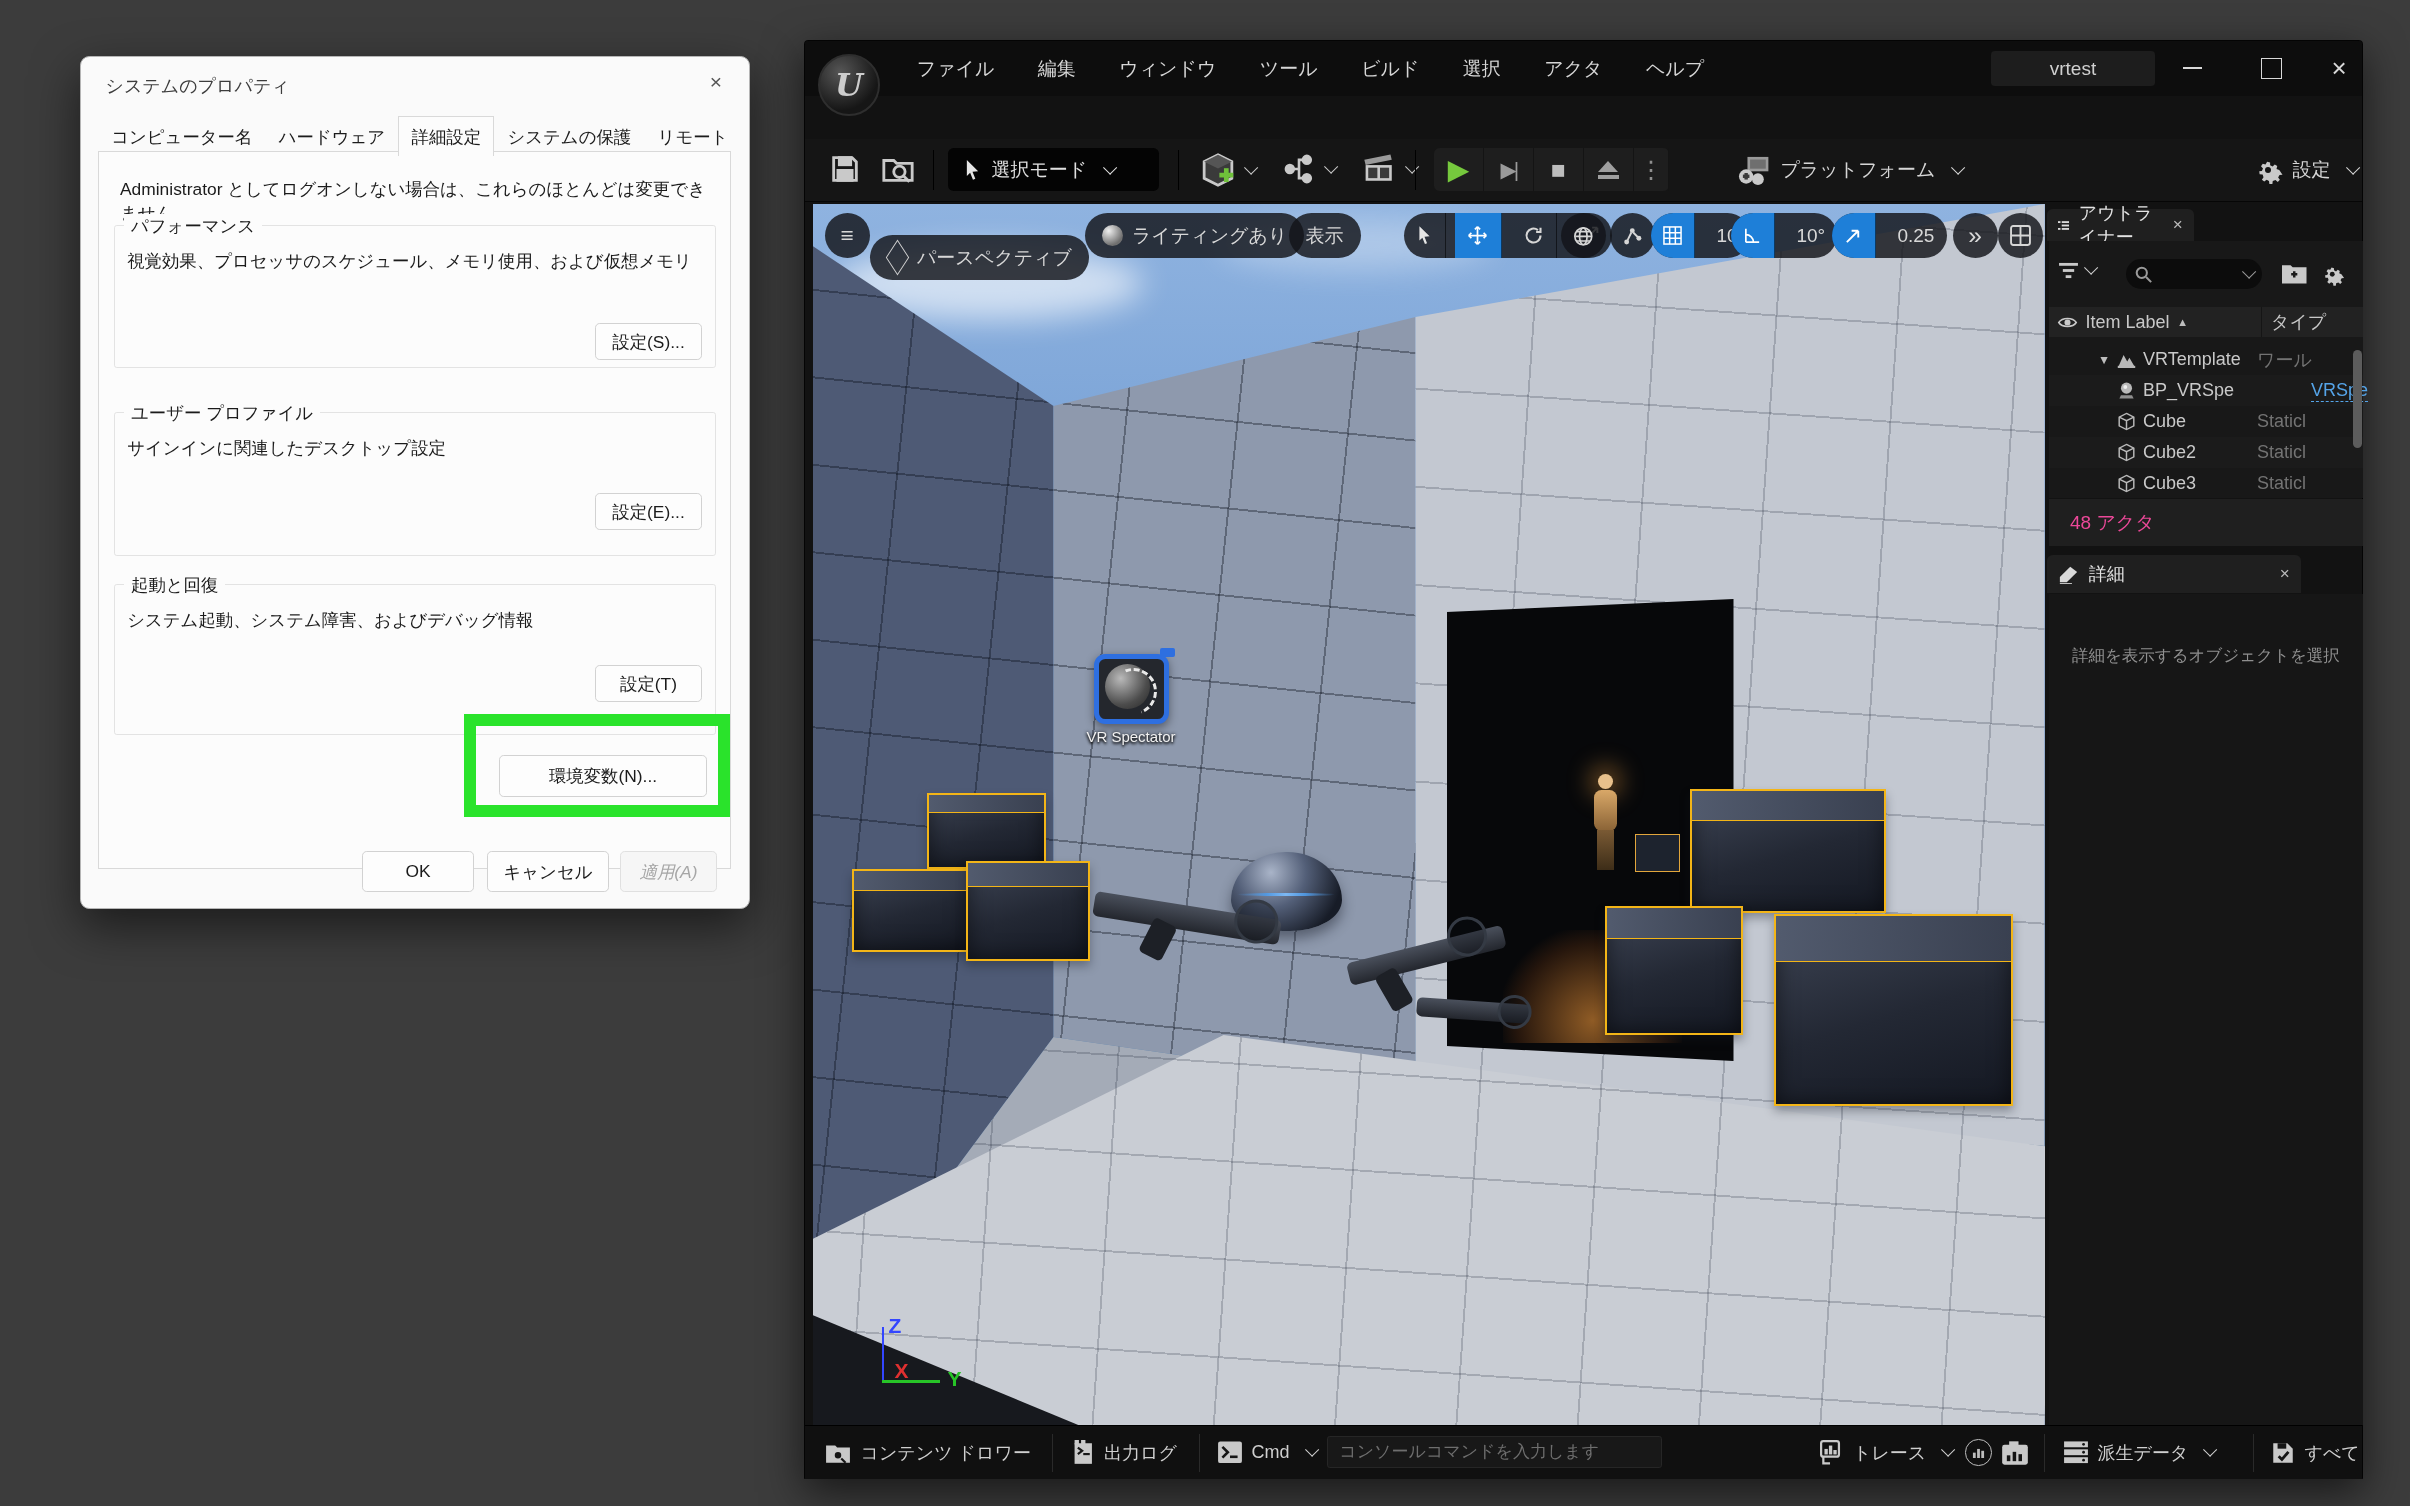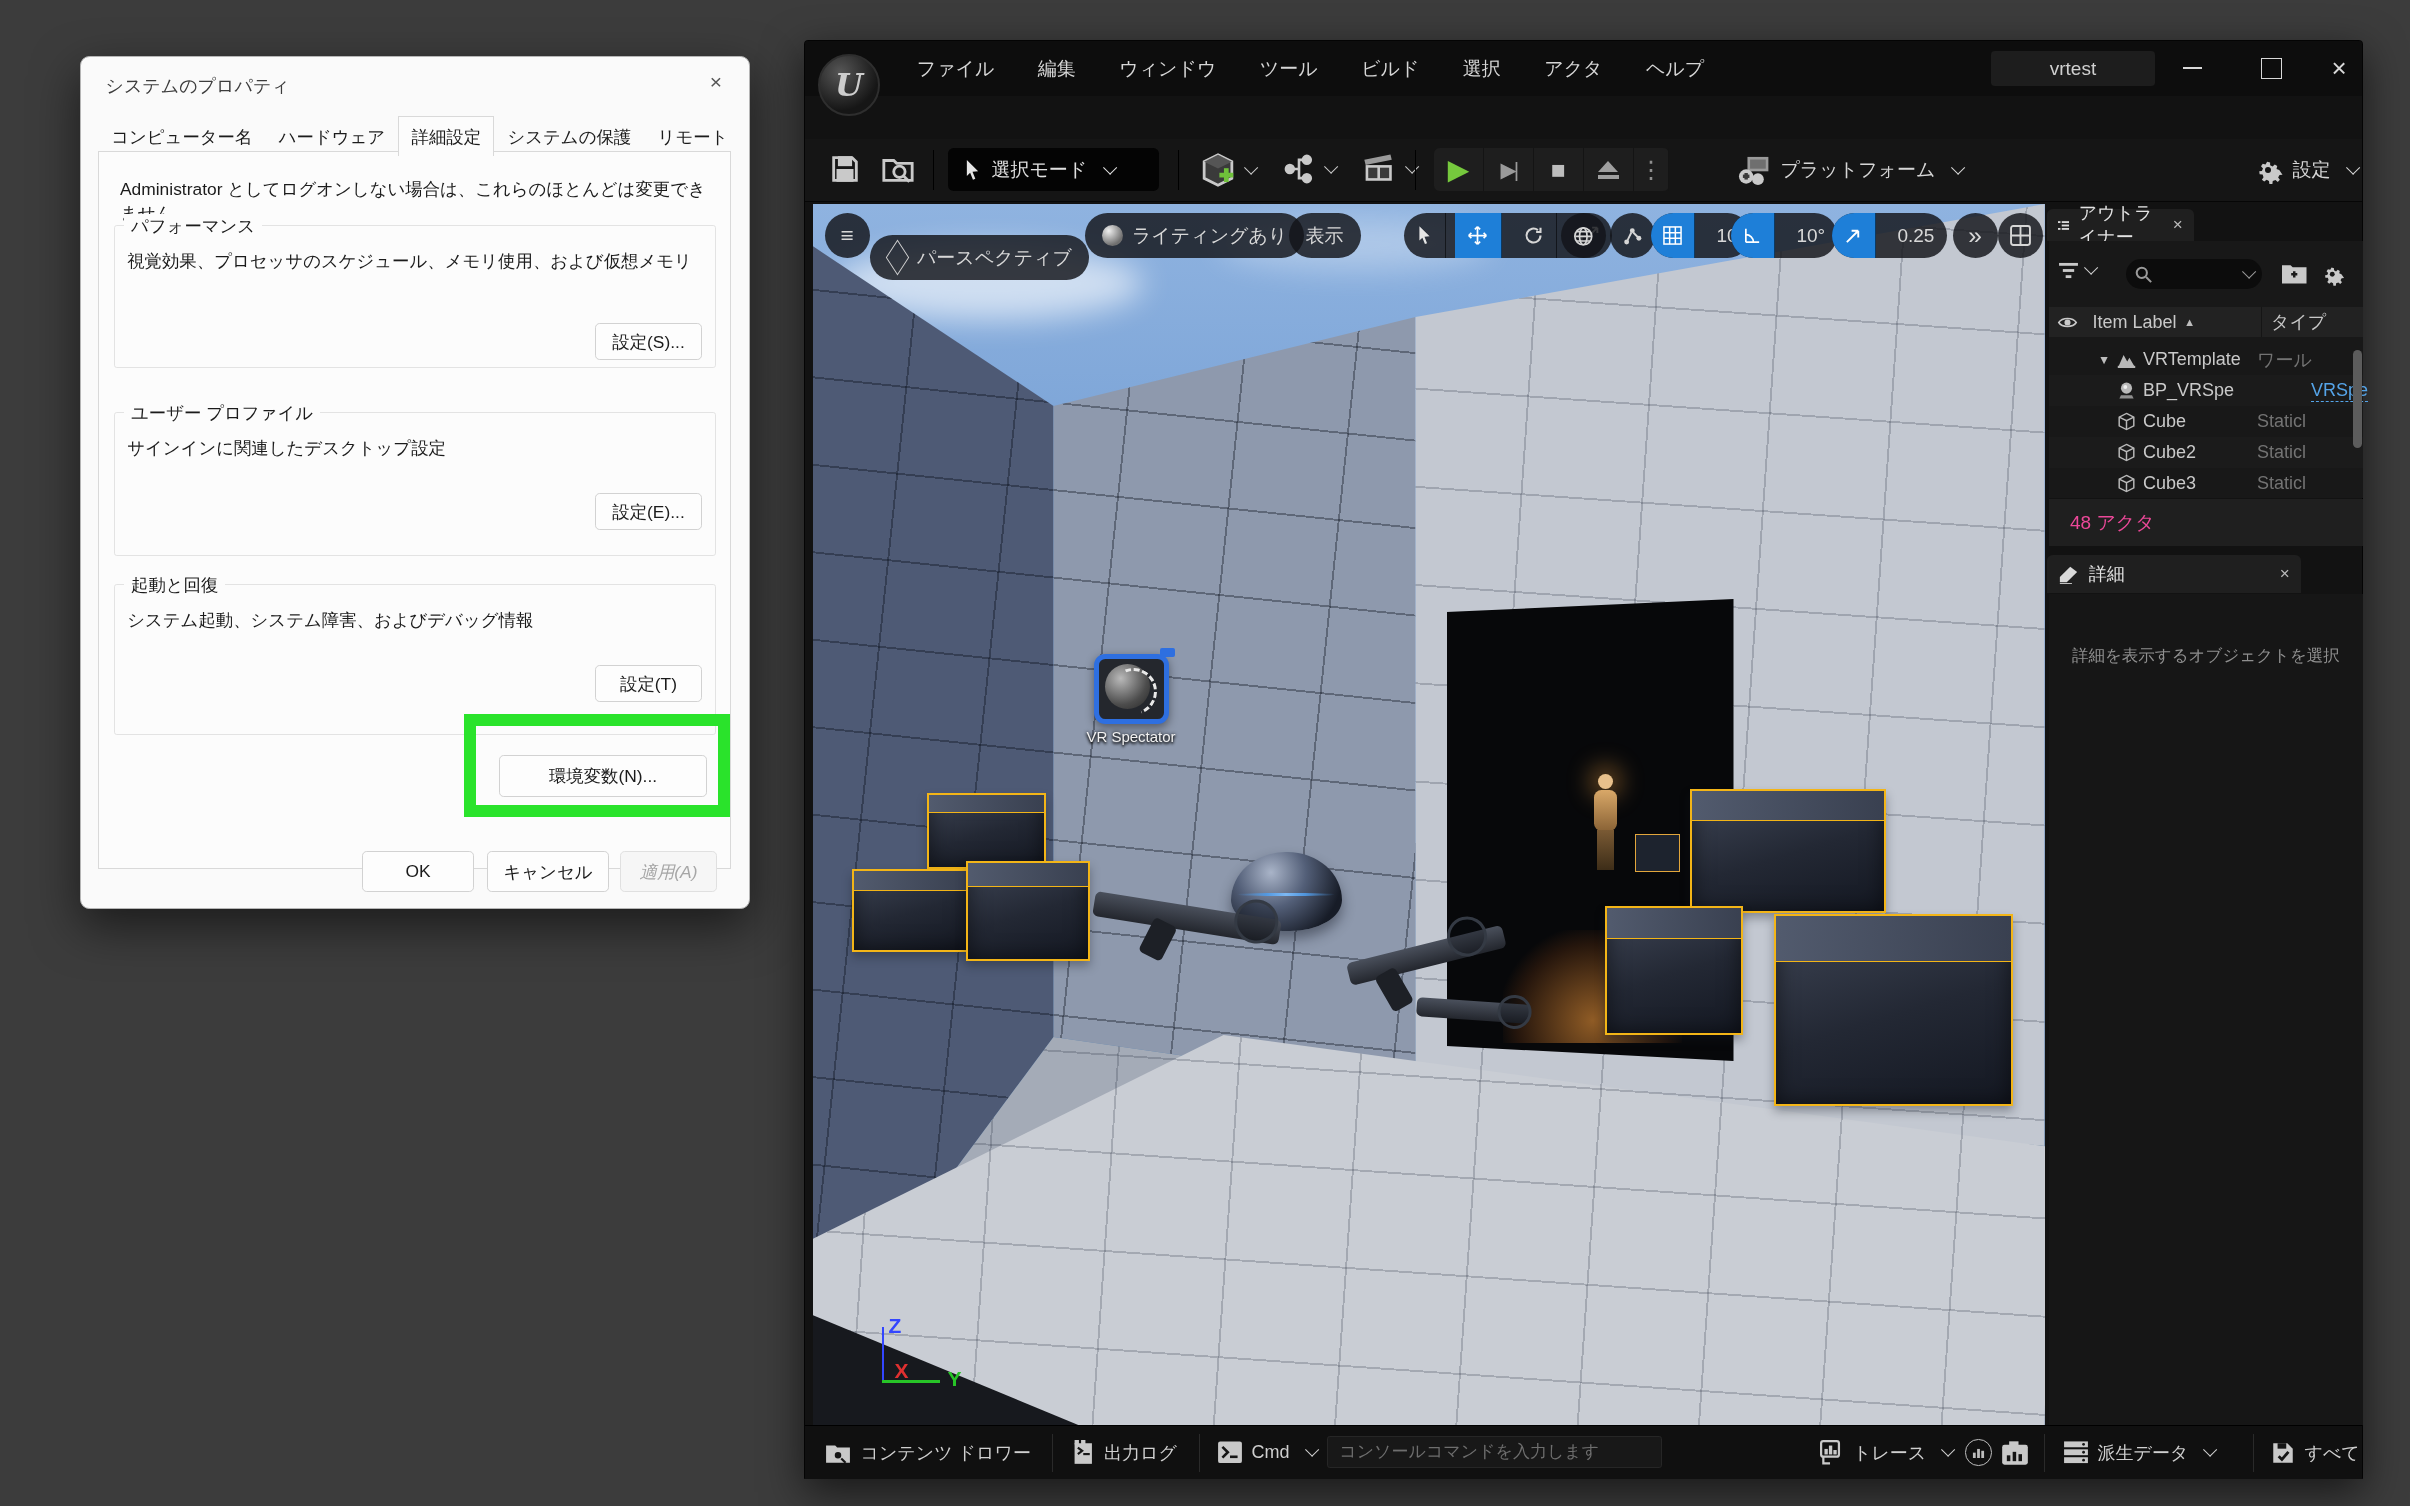--- a/index.html
+++ b/index.html
@@ -510,21 +510,21 @@
         <path fill="#c9c9c9" d="M12 8a4 4 0 100 8 4 4 0 000-8zm9 4l-2.2-.9.6-2.3-2-1.2-1.7 1.6-2-1V6l-2.4-.6L10 7.6 7.8 7 6.4 9l1.6 1.7-.9 2L5 13l.3 2.4 2.4.1.7 2.2-1.3 2 1.9 1.5 1.9-1.4 1.9 1 .3 2.4h2.4l.3-2.4 2.2-.8 1.8 1.5 1.7-1.7-1.4-1.9 1.1-2 2.4-.2z"></path>
         <circle cx="12" cy="12" r="2.4" fill="#181818"></circle>
       </svg>
     </div>
 
     <div class="ol-header">
       <svg style="margin-left:7.5px;" width="21" height="15" viewBox="0 0 24 16" fill="none" stroke="#c9c9c9" stroke-width="1.8">
         <path d="M2 8 C6 2 18 2 22 8 C18 14 6 14 2 8 Z"></path>
           <circle cx="12" cy="8" r="2.6" fill="#c9c9c9"></circle>
       </svg>
-      <span style="margin-left:15px;">Item Label</span>
+      <span style="margin-left:8px;">Item Label</span>
       <span style="font-size:11.3px;margin-left:7.5px;color:#bdbdbd;">▲</span>
       <span style="position:absolute;left:212px;top:0;bottom:0;width:0.9px;background:#151515;"></span>
       <span style="position:absolute;left:222px;">タイプ</span>
     </div>
 
     <div class="ol-row" style="top:103px;">
       <span style="position:absolute;left:49px;font-size:12.2px;color:#bdbdbd;">▼</span>
       <svg style="position:absolute;left:68px;" width="19" height="16" viewBox="0 0 26 22">
         <path d="M2 20 L9 4 L14 13 L17 8 L24 20 Z" fill="#b9b9b9"></path>
           <rect x="1" y="19" width="24" height="3" fill="#b9b9b9"></rect>

